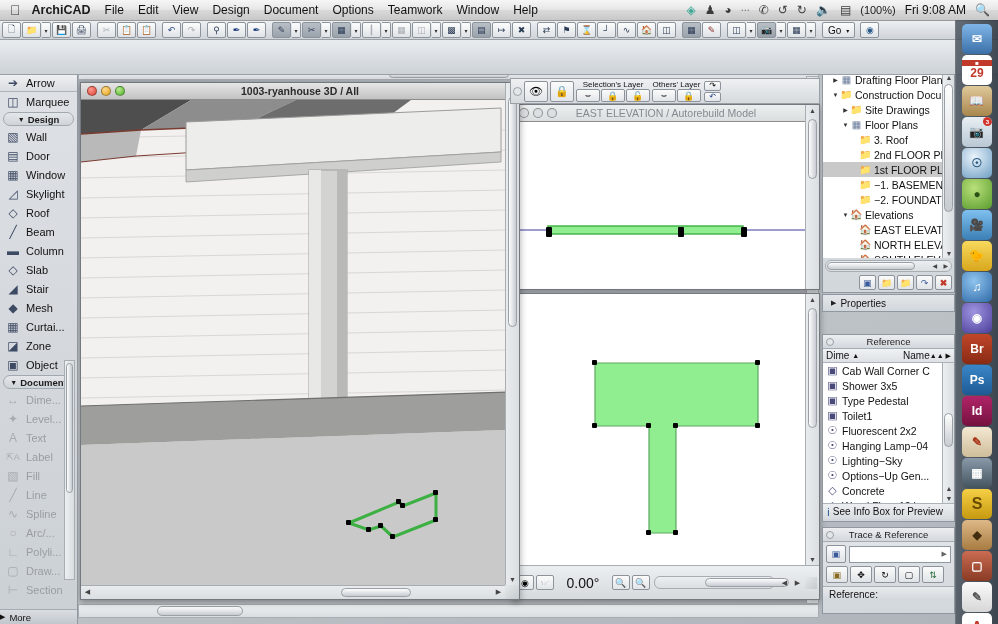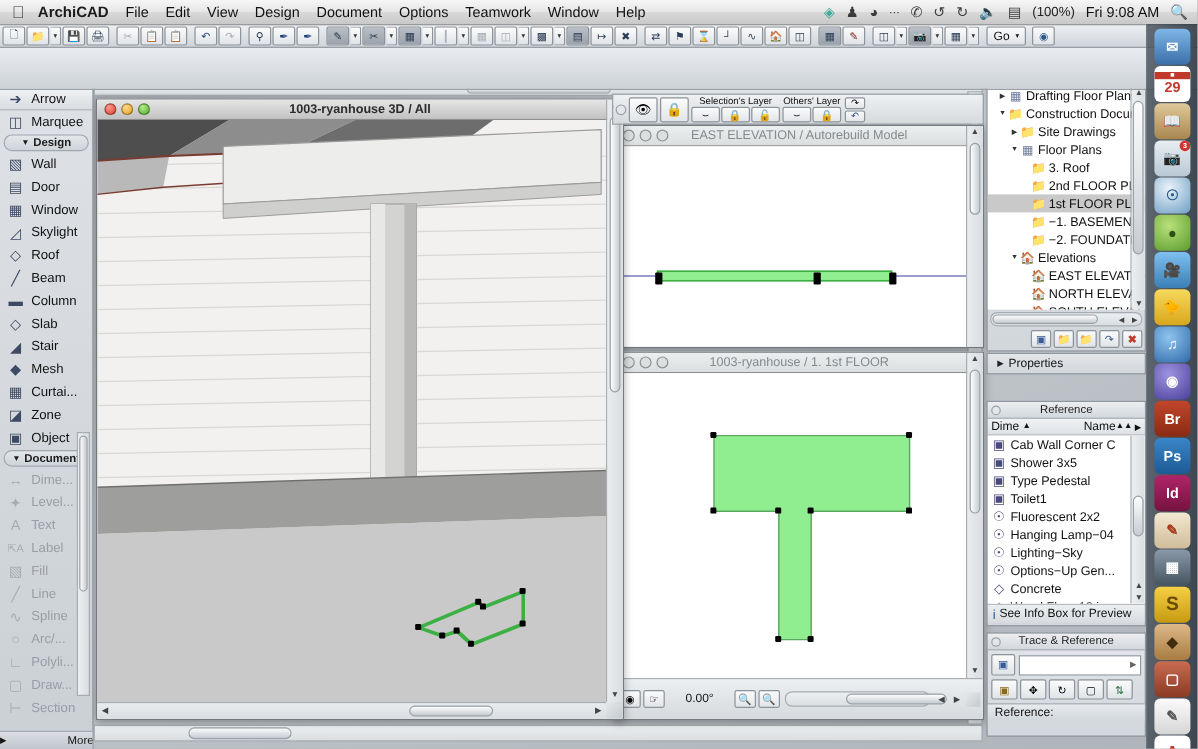--- a/index.html
+++ b/index.html
@@ -86,21 +86,21 @@
     font-size:11px; color:#111; }
   .titem.sel { background:linear-gradient(to bottom,#f0f1f3,#d9dde1); border-top:1px solid #fff; border-bottom:1px solid #b0b5bb;}
   .titem.off { color:#9a9ea3; }
   .tic { width:16px; height:15px; flex:none; display:flex; align-items:center; justify-content:center; font-size:12px; color:#3d4a63;}
   .titem.off .tic { color:#a8acb1; }
   .tgroup { height:14px; margin:1px 3px; border:1px solid #a2a8af; border-radius:7px;
     background:linear-gradient(to bottom,#e4e7ea,#cfd4d9);
     display:flex; align-items:center; justify-content:center; gap:3px; font-size:9.5px; font-weight:bold; color:#1c1c1c;}
   .tmore { position:absolute; bottom:0; left:0; width:78px; height:15px;
     background:linear-gradient(to bottom,#dadee2,#c2c7cd); border-top:1px solid #a5abb2;
-    display:flex; align-items:center; justify-content:space-between; gap:4px; font-size:9.5px; color:#111;}
+    display:flex; align-items:center; justify-content:flex-start; gap:4px; font-size:9.5px; color:#111;}
 
   
   .win { position:absolute; background:#fff; border:1px solid #74797f;
     box-shadow:0 2px 7px rgba(0,0,0,.35); overflow:hidden; }
   .wbar { height:17px;
     background:linear-gradient(to bottom,#e6e6e6,#c2c2c2);
     border-bottom:1px solid #8d8d8d; display:flex; align-items:center; position:relative;}
   .wbar.inact { background:linear-gradient(to bottom,#eceff0,#dadedf); }
   .lights { display:flex; gap:4px; margin-left:6px; }
   .lt { width:10px; height:10px; border-radius:50%; border:1px solid rgba(0,0,0,.35);}
@@ -553,28 +553,20 @@
       <div class="node" style="left:165px; top:105px; width:6px; height:10px;"></div>
       <div class="node" style="left:228px; top:105px; width:6px; height:10px;"></div>
     </div>
     <div class="sbv" style="bottom:0;">
       <div class="arrbtn" style="top:0;">▲</div>
       <div class="thumbv" style="top:14px; height:60px;"></div>
     </div>
   </div>
 
   <div class="win" style="left:512px; top:293px; width:308px; height:307px; z-index:11;">
-    <div class="wbar inact">
-      <div class="lights">
-        <span class="lt" style="background:#dcdfe1;"></span>
-        <span class="lt" style="background:#dcdfe1;"></span>
-        <span class="lt" style="background:#dcdfe1;"></span>
-      </div>
-      <span class="wtitle inact">1003-ryanhouse / 1. 1st FLOOR</span>
-    </div>
     <div class="vp" style="left:0; top:17px; right:14px; bottom:34px; background:#fff;">
       <svg width="294" height="256" viewBox="0 0 294 256" style="display:block;">
         <rect width="294" height="256" fill="#ffffff"></rect>
         <polygon points="82,52 245,52 245,115 163,115 163,222 136,222 136,115 82,115" fill="#90ee90" stroke="#5aa85f" stroke-width="1.2"></polygon>
       </svg>
       <div class="node" style="left:79px; top:49px;"></div>
       <div class="node" style="left:242px; top:49px;"></div>
       <div class="node" style="left:79px; top:112px;"></div>
       <div class="node" style="left:133px; top:112px;"></div>
       <div class="node" style="left:160px; top:112px;"></div>
@@ -586,21 +578,21 @@
       <div class="arrbtn" style="top:0;">▲</div>
       <div class="thumbv" style="top:14px; height:120px;"></div>
       <div class="arrbtn" style="bottom:0;">▼</div>
     </div>
 
     <div style="position:absolute; left:0; right:0; bottom:0; height:34px;
                 background:linear-gradient(to bottom,#eceff1,#d6dadd); border-top:1px solid #a8adb2;
                 display:flex; align-items:center; gap:2px; padding-left:3px;">
       <div class="ibx" style="position:relative; width:18px; height:15px; font-size:9px;">◉</div>
       <div class="ibx" style="position:relative; width:18px; height:15px; font-size:9px;">☞</div>
-      <span style="font-size:10px; color:#111; width:54px; text-align:center;">0.00°</span>
+      <span style="font-size:14px; color:#111; width:54px; text-align:center;">0.00°</span>
       <div class="ibx" style="position:relative; width:18px; height:15px; font-size:9px;">🔍</div>
       <div class="ibx" style="position:relative; width:18px; height:15px; font-size:9px;">🔍</div>
       <div style="flex:1; height:13px; margin:0 2px; border:1px solid #a8adb2; border-radius:6px;
                   background:linear-gradient(to bottom,#eceff1,#dadee1); position:relative;">
         <div style="position:absolute; left:50px; top:1px; width:84px; bottom:1px; border-radius:6px;
                     background:linear-gradient(to bottom,#fdfdfd,#c7ccd1); border:1px solid #9aa0a6;"></div>
       </div>
       <div class="arrbtn" style="position:relative; width:11px;">◀</div>
       <div class="arrbtn" style="position:relative; width:11px;">▶</div>
       <div style="width:12px; height:12px; margin-right:2px; background:linear-gradient(135deg,#e5e8ea,#c5cace);"></div>

